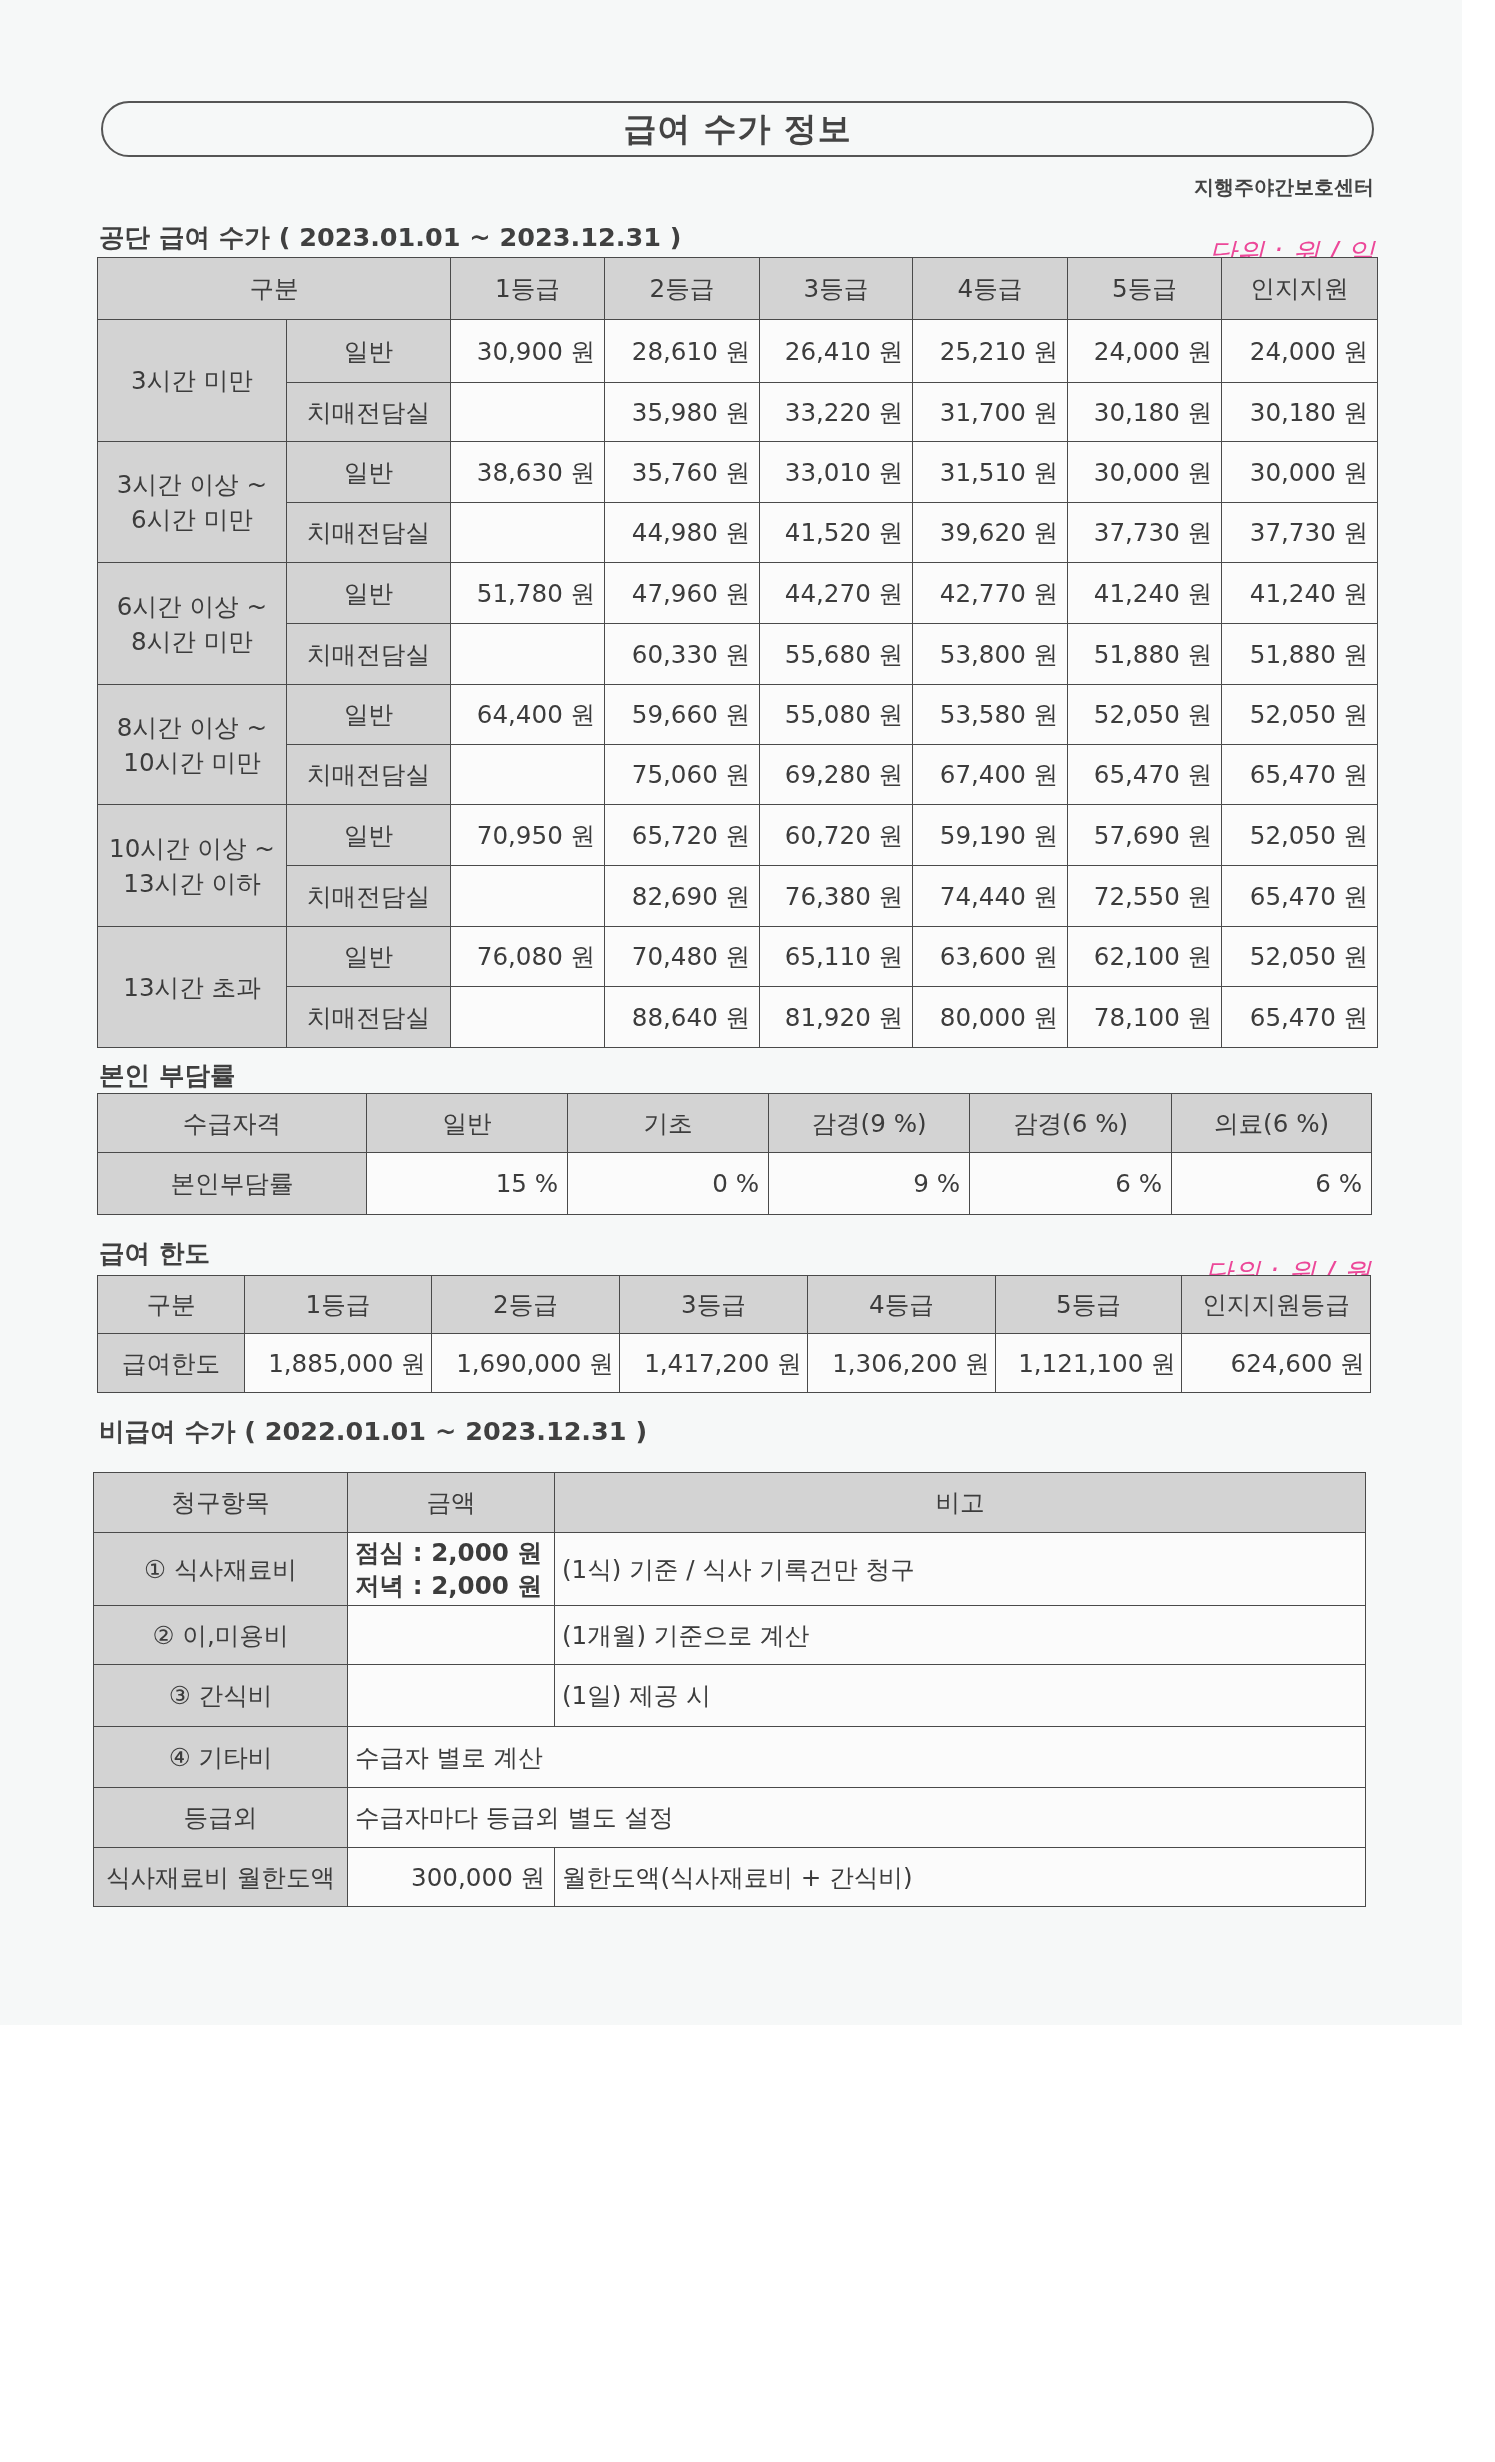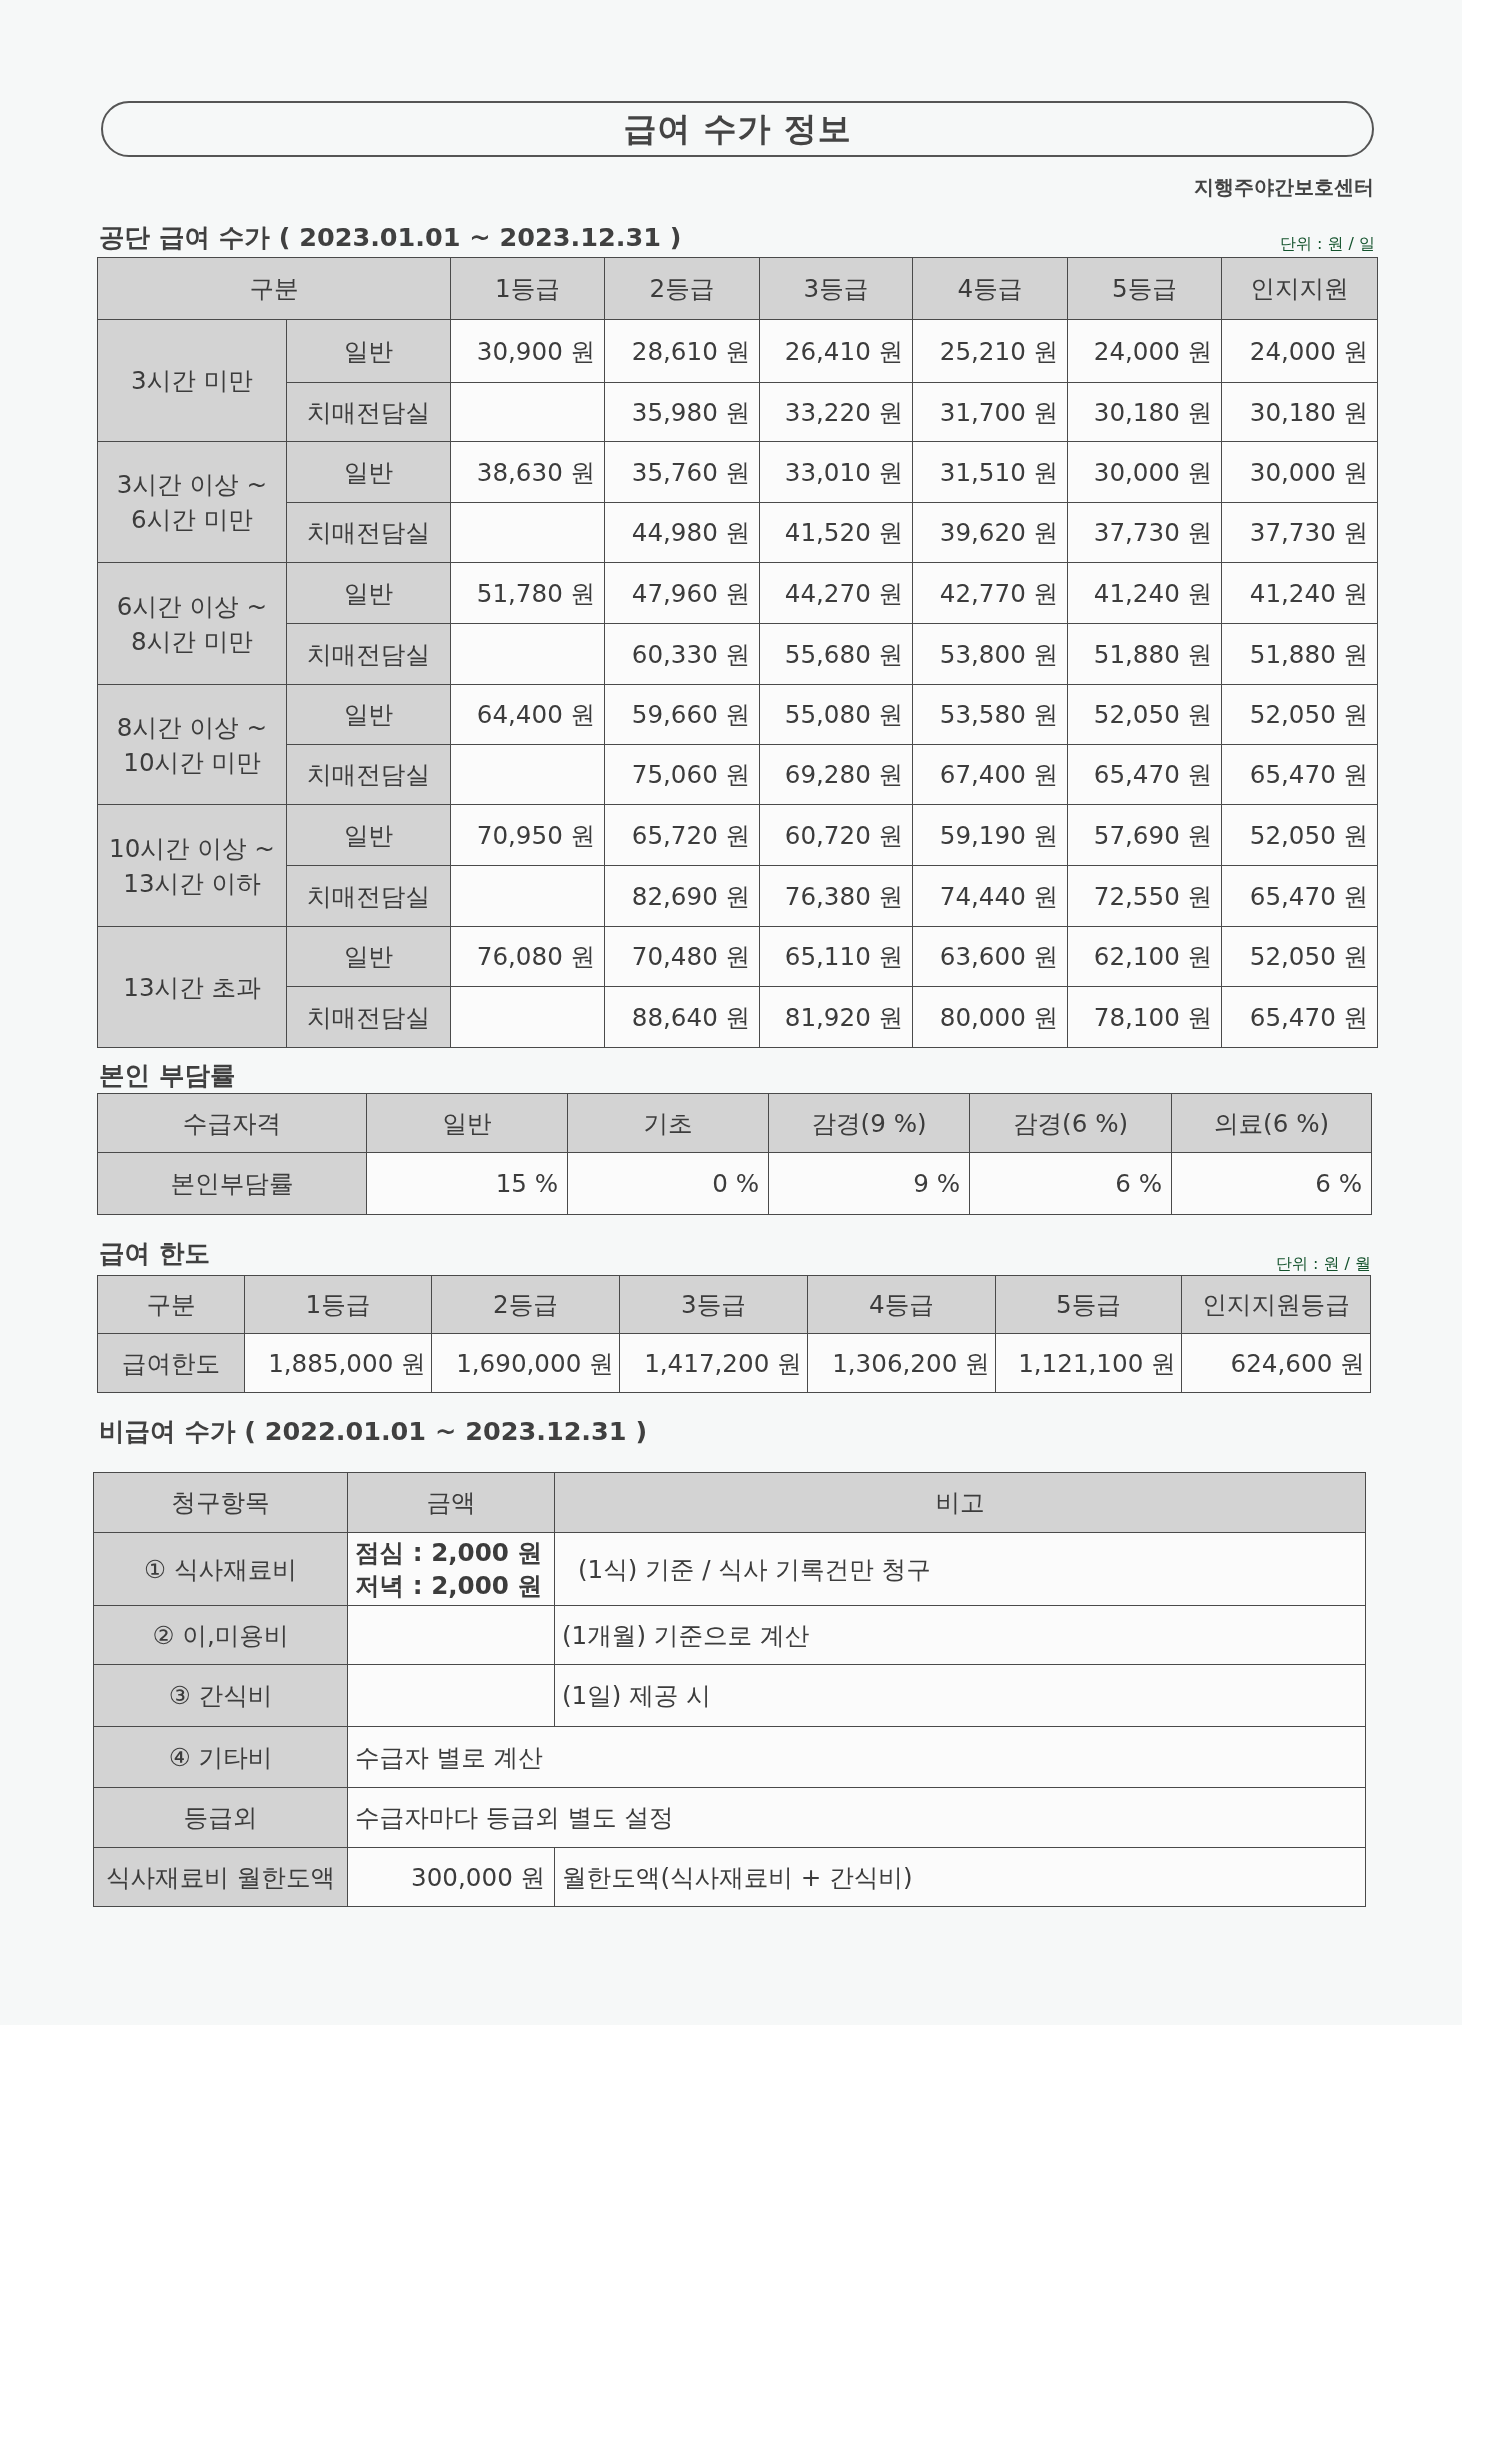--- a/index.html
+++ b/index.html
@@ -5,21 +5,21 @@
   html, body { margin:0; padding:0; background:#ffffff; }
   body { width:1495px; height:2462px; position:relative; overflow:hidden;
          font-family:"DejaVu Sans", "Liberation Sans", sans-serif; color:#3a3a3a; }
   .paper { position:absolute; left:0; top:0; width:1462px; height:2025px; background:#f6f8f8; }
   .abs { position:absolute; }
   .title-box { left:101px; top:101px; width:1273px; height:56px; border:2.6px solid #555;
                border-radius:30px; display:flex; align-items:center; justify-content:center; box-sizing:border-box; }
   .title-box span { font-size:33px; font-weight:bold; color:#444; letter-spacing:0.9px; }
   .center-name { right:121px; top:174px; font-size:20px; font-weight:bold; color:#444; }
   .sec-title { font-size:25.5px; font-weight:bold; color:#404040; white-space:nowrap; }
-  .unit { font-size:16px; color:#14532d; white-space:nowrap; }
+  .unit { font-size:28px; color:#ec4899; white-space:nowrap;font-style:italic; }
   table { border-collapse:collapse; position:absolute; table-layout:fixed; }
   td, th { border:1.8px solid #4a4a4a; font-weight:normal; font-size:24.6px; color:#3c3c3c;
            padding:0 8.8px; box-sizing:border-box; white-space:nowrap; overflow:hidden; }
   .g { background:#d3d3d3; text-align:center; }
   .w { background:#fbfbfb; }
   .r { text-align:right; }
   .l { text-align:left; }
   .multi { white-space:normal; line-height:35px; }
   .meal { line-height:33px; text-align:left; white-space:normal;font-weight:bold; }
 </style>
@@ -256,21 +256,21 @@
     <th class="g">청구항목</th>
     <th class="g">금액</th>
     <th class="g">비고</th>
   </tr>
   <tr style="height:73px">
     <td class="g">① 식사재료비</td>
     <td class="w meal" style="padding:0 7px">
       <div>점심 : 2,000 원</div>
       <div>저녁 : 2,000 원</div>
     </td>
-    <td class="w l" style="padding-left:23px">(1식) 기준 / 식사 기록건만 청구</td>
+    <td class="w l" style="padding-left:7px">(1식) 기준 / 식사 기록건만 청구</td>
   </tr>
   <tr style="height:59px">
     <td class="g">② 이,미용비</td>
     <td class="w r"></td>
     <td class="w l" style="padding-left:7px">(1개월) 기준으로 계산</td>
   </tr>
   <tr style="height:62px">
     <td class="g">③ 간식비</td>
     <td class="w r"></td>
     <td class="w l" style="padding-left:7px">(1일) 제공 시</td>

